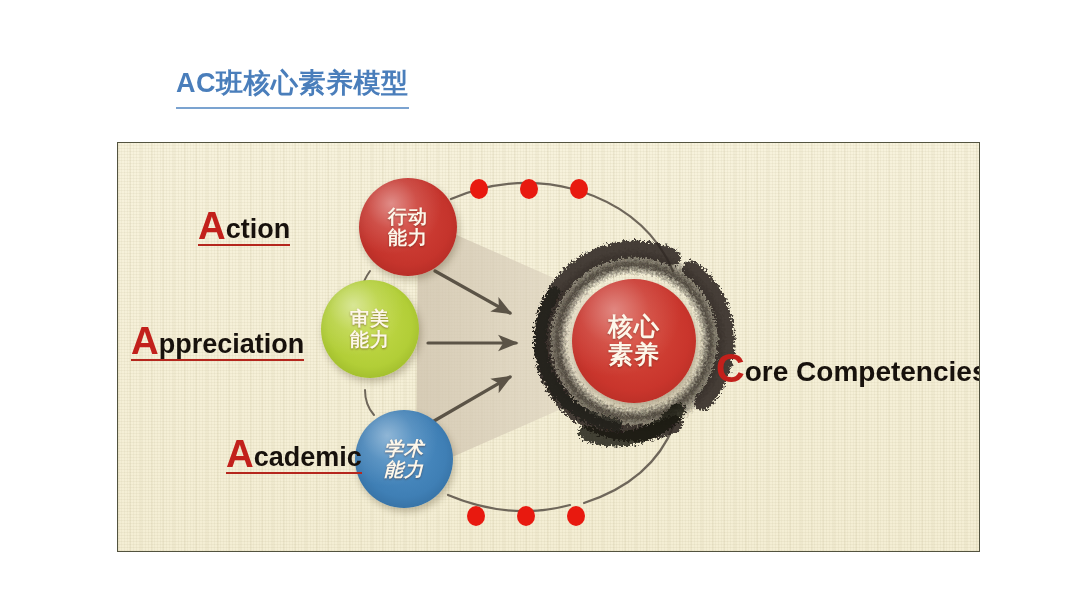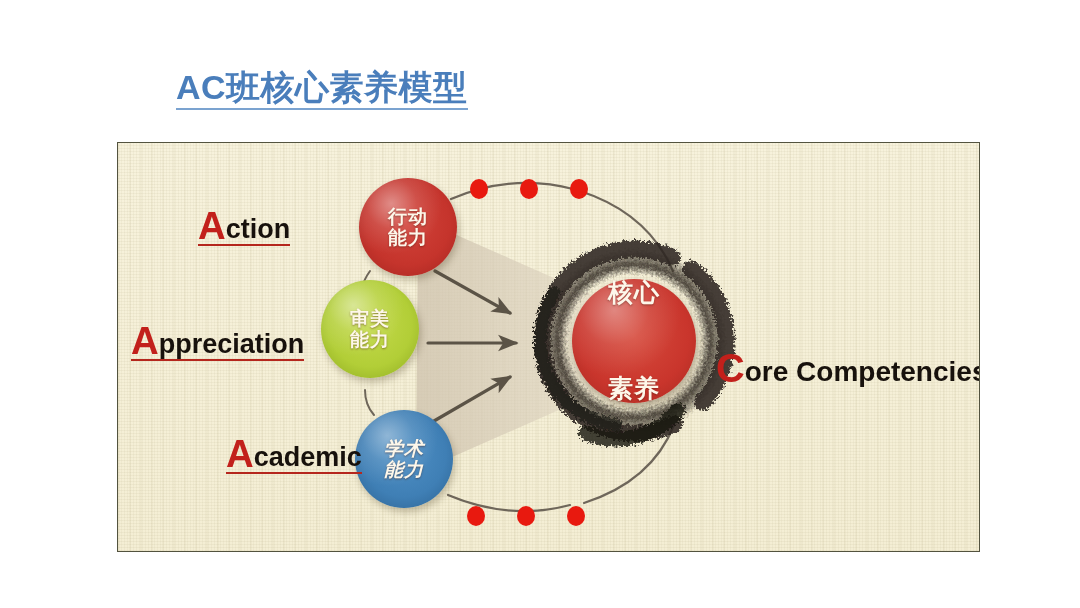--- a/index.html
+++ b/index.html
@@ -13,26 +13,26 @@
     position: relative;
     overflow: hidden;
     font-family: "Liberation Sans", "DejaVu Sans", sans-serif;
   }
 
   
   #title {
     position: absolute;
     left: 176px;
     top: 68px;
-    font-size: 34px;
+    font-size: 27px;
     font-weight: bold;
     color: #4a7ebb;
     letter-spacing: 0.5px;
     border-bottom: 2px solid #7ba3d0;
-    padding-bottom: 1px;
+    padding-bottom: 8px;
     line-height: 1.15;
     white-space: nowrap;
   }
 
   
   #panel {
     position: absolute;
     left: 117px;
     top: 142px;
     width: 863px;
@@ -95,21 +95,20 @@
     font-style: italic;
   }
   #bubble-core {
     left: 454px; top: 136px; width: 124px; height: 124px;
     font-size: 25px;
     background:
       radial-gradient(circle at 34% 25%, rgba(255,255,255,0.38) 0%, rgba(255,255,255,0.10) 28%, rgba(255,255,255,0) 54%),
       radial-gradient(circle at 50% 46%, #d64a3c 0%, #c9352c 60%, #a52820 100%);
     box-shadow: 2px 5px 9px rgba(60,40,20,0.35);
     z-index: 4;
-    justify-content: space-between;
   }
 
   
   .alabel {
     position: absolute;
     white-space: nowrap;
     font-family: "Liberation Sans", "DejaVu Sans", sans-serif;
     font-weight: bold;
     color: #17110c;
     border-bottom: 2.5px solid #b5271d;

